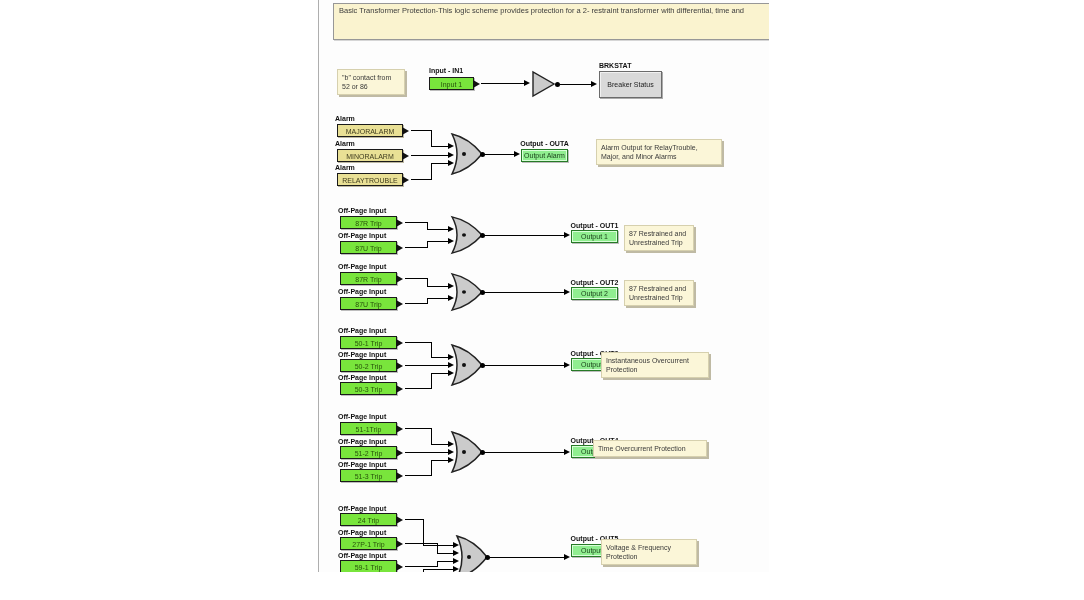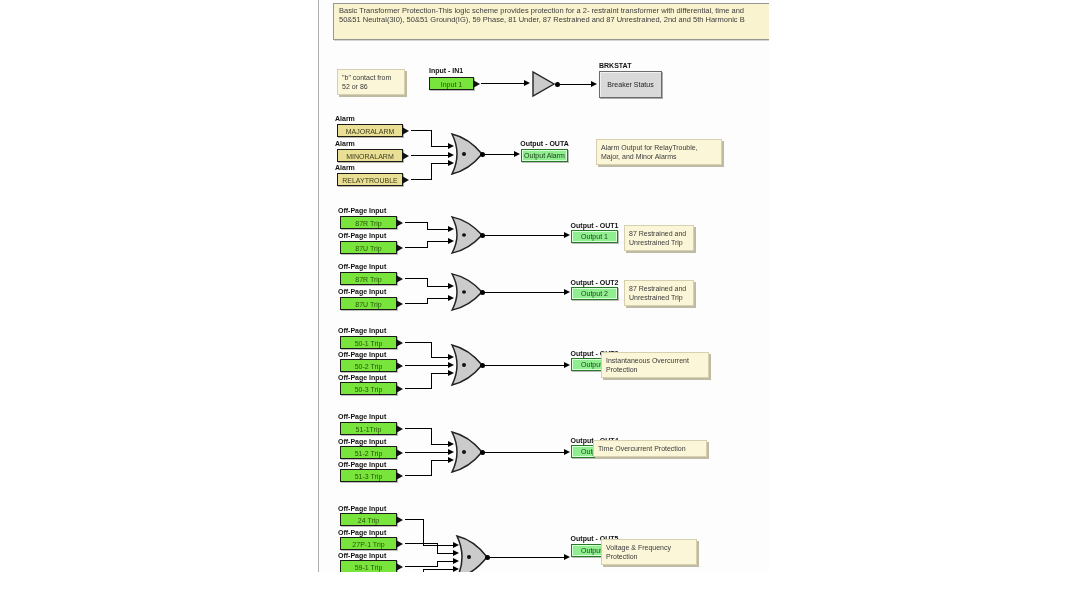--- a/index.html
+++ b/index.html
@@ -33,21 +33,20 @@
   .gate{position:absolute;}
 </style>
 </head>
 <body>
 
 <div id="page">
   <div id="diagram">
 
     <div class="hdr">
       <div class="hline">Basic Transformer Protection-This logic scheme provides protection for a 2- restraint transformer with differential, time and</div>
-      <div class="hline">50&amp;51 Neutral(3I0), 50&amp;51 Ground(IG), 59 Phase, 81 Under, 87 Restrained and 87 Unrestrained, 2nd and 5th Harmonic B</div>
     </div>
 
     <div class="note" style="left:18px;top:69px;width:68px;">
       <div>"b" contact from</div>
       <div>52 or 86</div>
     </div>
     <div class="lbl" style="left:110px;top:67px;">Input - IN1</div>
     <div class="tag green" style="left:110px;top:77px;width:45px;">Input 1</div>
     <div class="gate" style="left:212px;top:70px;">
       <svg width="26" height="28" viewBox="0 0 26 28" style="display:block">

